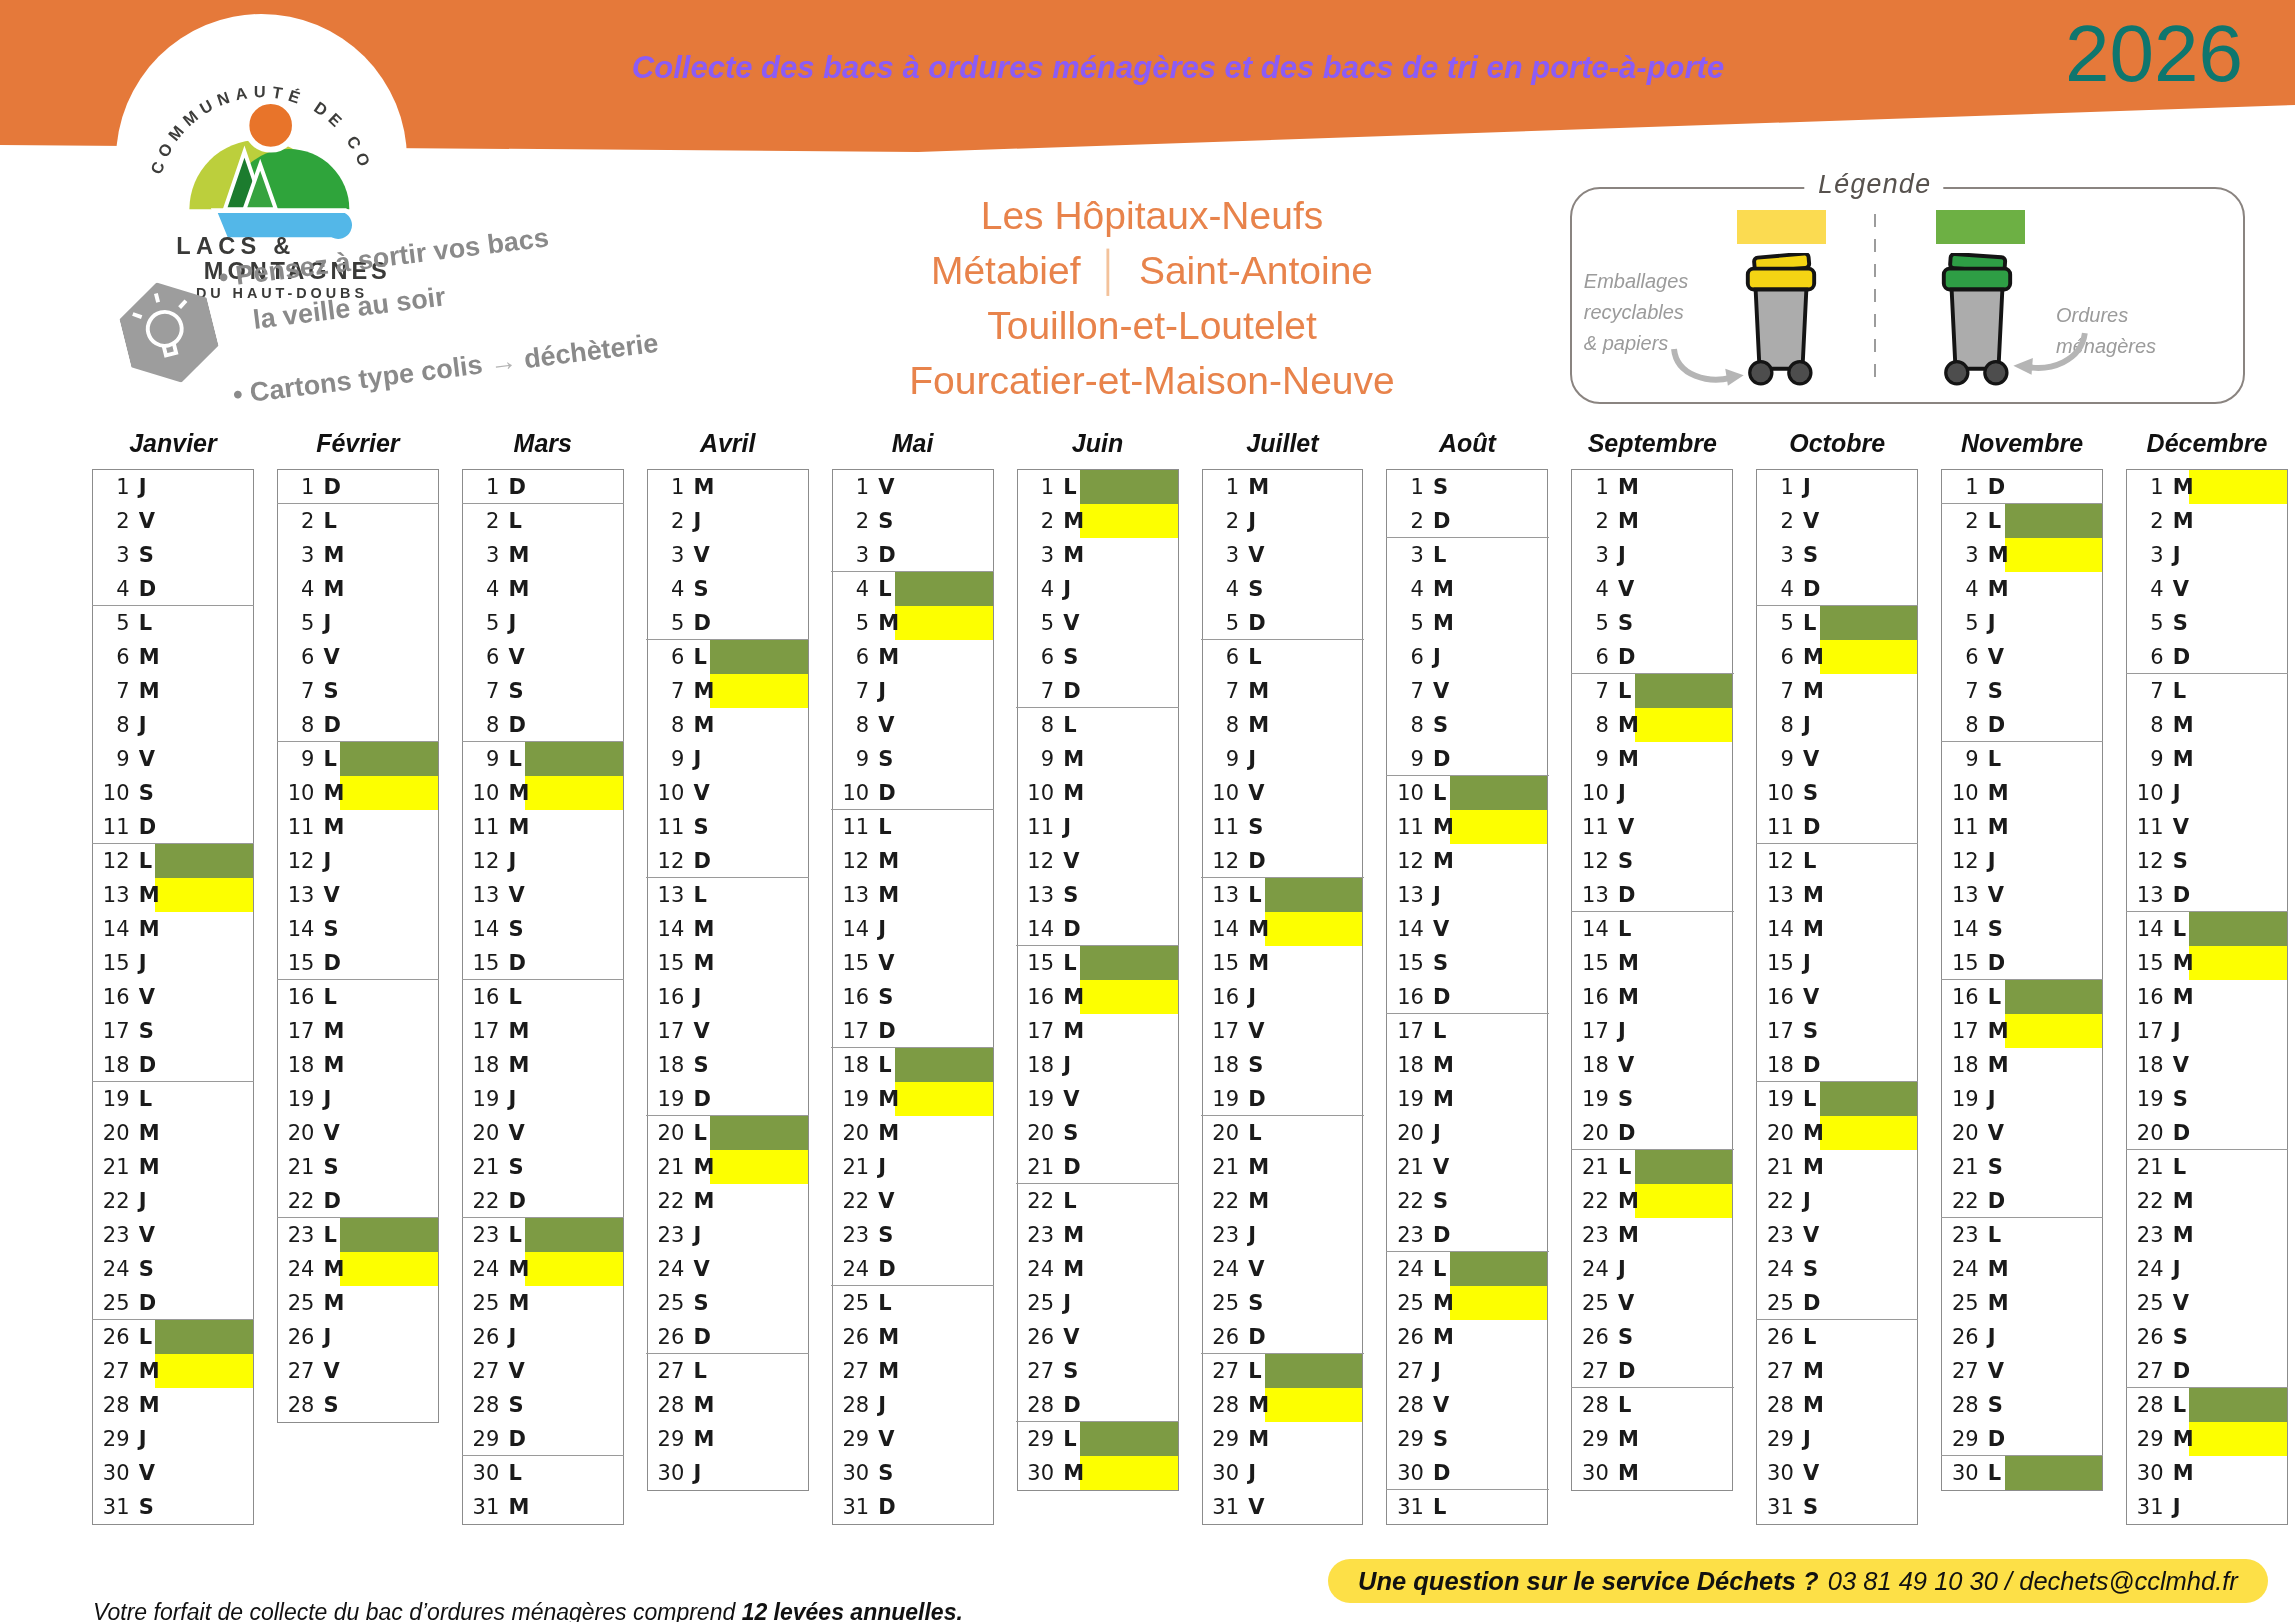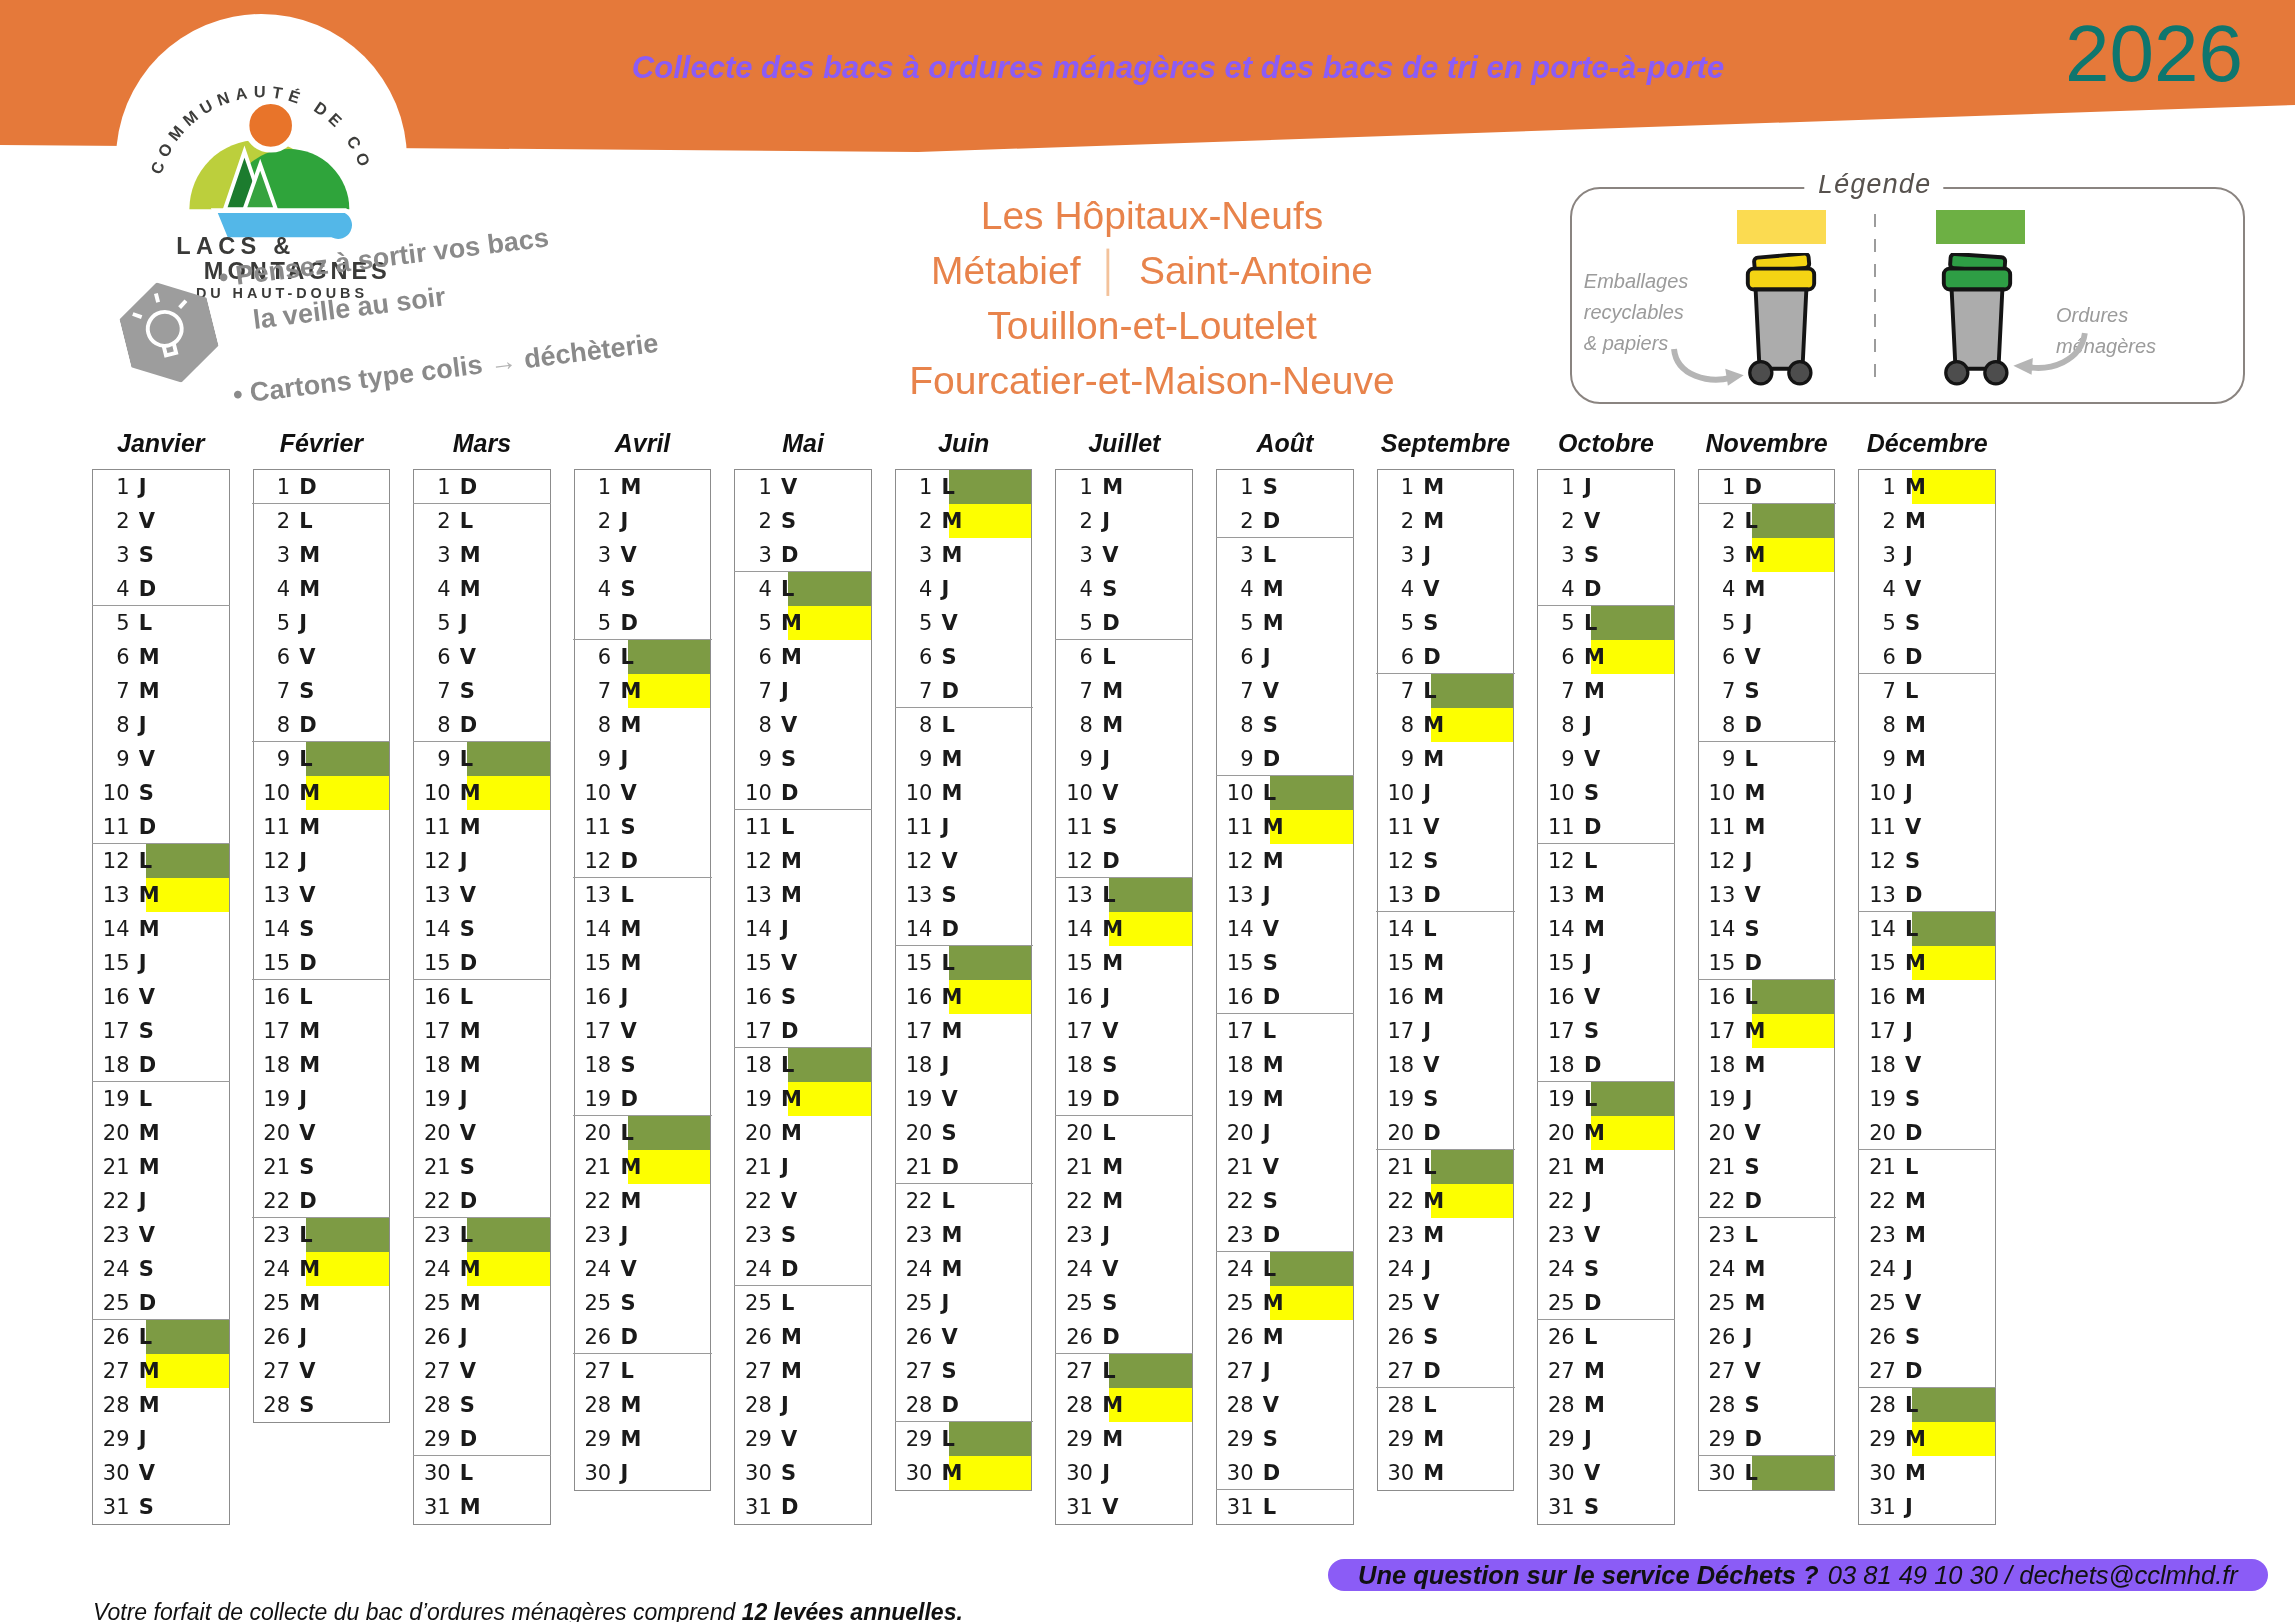--- a/index.html
+++ b/index.html
@@ -48,40 +48,40 @@
   .bin.right{left:364px;}
   .legend-label{position:absolute;font-style:italic;color:#9b9b9b;font-size:20px;line-height:31px;
         }
   .legend-label.left{left:11.8px;top:77px;width:144px;}
   .legend-label.right{left:484px;top:79px;width:170px;margin-top:32px;}
   .curve-arrow{position:absolute;}
   .curve-arrow.left{left:98px;top:156px;}
   .curve-arrow.right{left:432px;top:139px;}
 
   
-  .calendar{position:absolute;left:92px;top:429px;width:1904px;display:grid;
+  .calendar{position:absolute;left:92px;top:429px;width:2196px;display:grid;
         grid-template-columns:repeat(12,1fr);column-gap:23px;}
   .mname{text-align:center;font-weight:bold;font-style:italic;font-size:25px;color:#111;
         height:31px;margin-bottom:9.2px;}
   .mbox{border:1.3px solid #8c8c8c;background:#fff;}
   .drow{position:relative;height:34px;display:flex;align-items:center;padding-left:6.5px;
         font-family:"DejaVu Sans","Liberation Sans",sans-serif;}
   .drow .num{width:30px;text-align:right;font-size:21px;color:#1a1a1a;z-index:1;}
   .drow .dl{margin-left:9.2px;font-size:21px;font-weight:bold;color:#1a1a1a;z-index:1;}
   .drow .bar{position:absolute;left:39%;right:0;top:0;bottom:0;}
   .bar.green{background:var(--cal-green);}
   .bar.yellow{background:var(--cal-yellow);}
   .drow.we::after{content:"";position:absolute;left:-1.3px;right:-1.3px;bottom:0;height:1.3px;
         background:#9a9a9a;z-index:2;}
 
   
   .foot-left{position:absolute;left:93px;top:1599px;font-style:italic;font-size:23px;color:#111;}
   .foot-left b{font-weight:bold;}
-  .contact{position:absolute;left:1328px;top:1559px;height:32px;border-radius:23px;
-        background:#8b5cf6;display:flex;align-items:center;padding:0 30px;font-style:italic;
+  .contact{position:absolute;left:1328px;top:1559px;height:44px;border-radius:23px;
+        background:#fde047;display:flex;align-items:center;padding:0 30px;font-style:italic;
         font-size:25.5px;color:#111;white-space:nowrap;}
   .contact b{font-weight:bold;margin-right:9.2px;}
 </style>
 </head>
 <body>
 
 <div class="band"></div>
 <div class="hdr-title">Collecte des bacs à ordures ménagères et des bacs de tri en porte-à-porte</div>
 <div class="year">2026</div>
 

